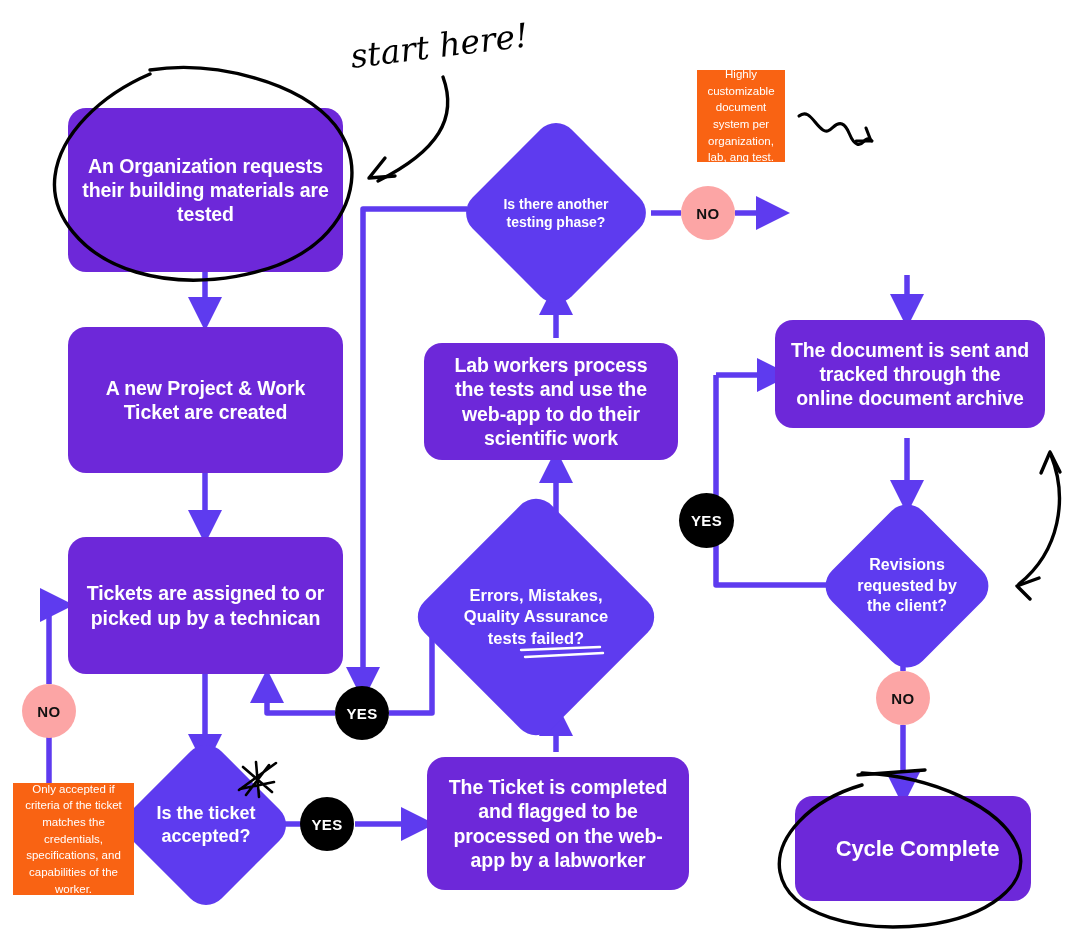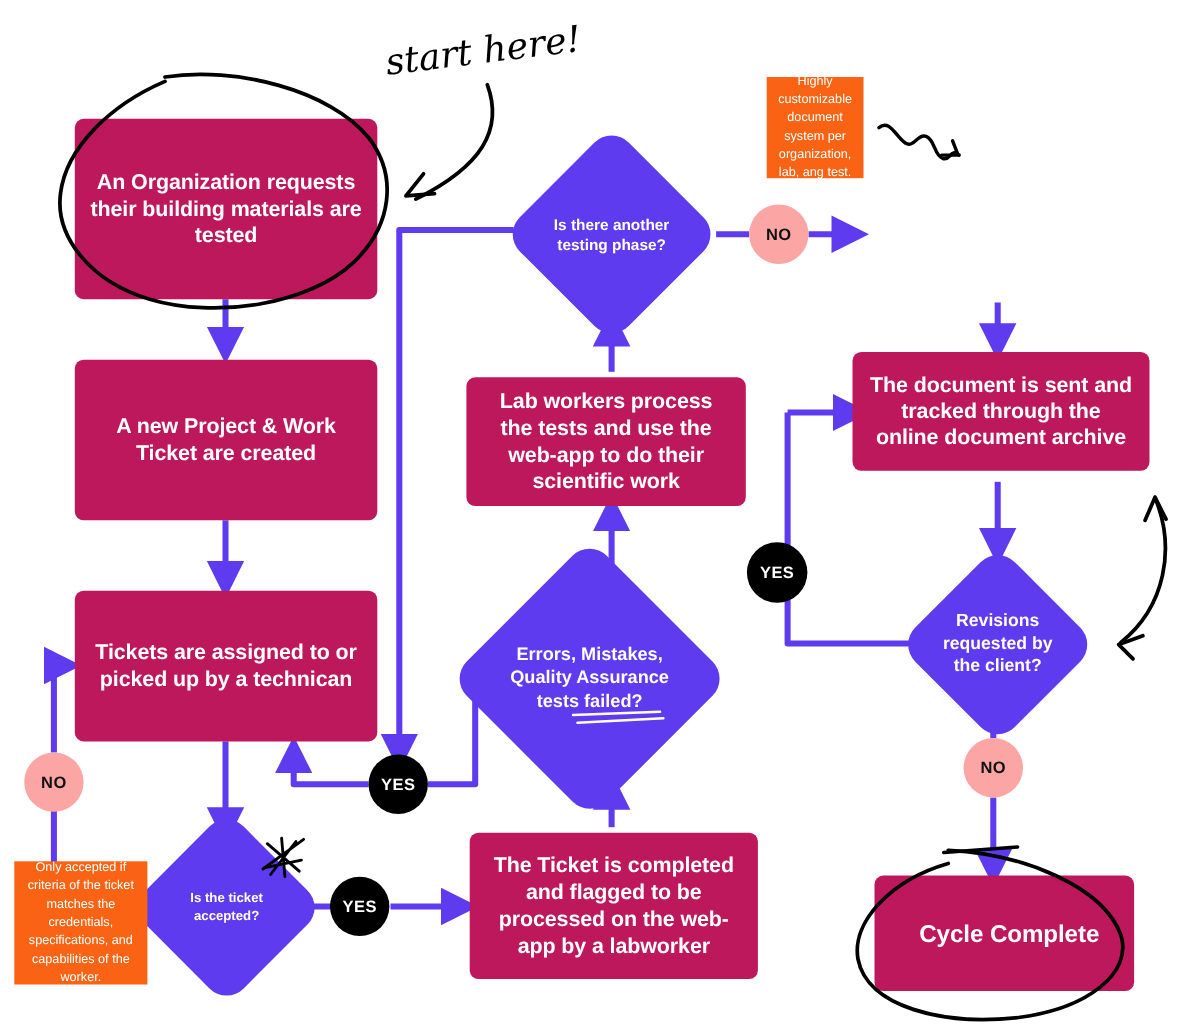--- a/index.html
+++ b/index.html
@@ -18,22 +18,22 @@
   .node {
     position: absolute;
     display: flex; align-items: center; justify-content: center;
     text-align: center;
     color: #ffffff;
     font-weight: bold;
     line-height: 1.24;
     z-index: 3;
   }
   .proc {
-    background: #be185d;
-    border-radius: 8px;
+    background: #6d28d9;
+    border-radius: 18px;
     font-size: 19.5px;
     letter-spacing: -0.1px;
     padding: 6px 14px;
   }
 
   
   .decision {
     position: absolute;
     z-index: 3;
     display: flex; align-items: center; justify-content: center;
@@ -159,21 +159,21 @@
   <div class="node proc" style="left:775px; top:320px; width:270px; height:108px;">
     <span>The document is sent and tracked through the online document archive</span>
   </div>
 
   <div class="node proc" style="left:795px; top:796px; width:236px; height:105px; font-size:22px;padding-left:23px;">
     <span>Cycle Complete</span>
   </div>
 
   <div class="decision" style="left:143px; top:762px; width:126px; height:126px;">
     <div class="dia"></div>
-    <div class="dtext" style="font-size:12px;">Is the ticket accepted?</div>
+    <div class="dtext" style="font-size:18px;">Is the ticket accepted?</div>
   </div>
 
   <div class="decision" style="left:446px; top:527px; width:180px; height:180px;">
     <div class="dia"></div>
     <div class="dtext" style="width:128%; font-size:16.5px;">Errors, Mistakes, Quality Assurance tests failed?</div>
   </div>
 
   <div class="decision" style="left:486px; top:143px; width:140px; height:140px;">
     <div class="dia"></div>
     <div class="dtext" style="width:150%; font-size:14px;">Is there another testing phase?</div>

